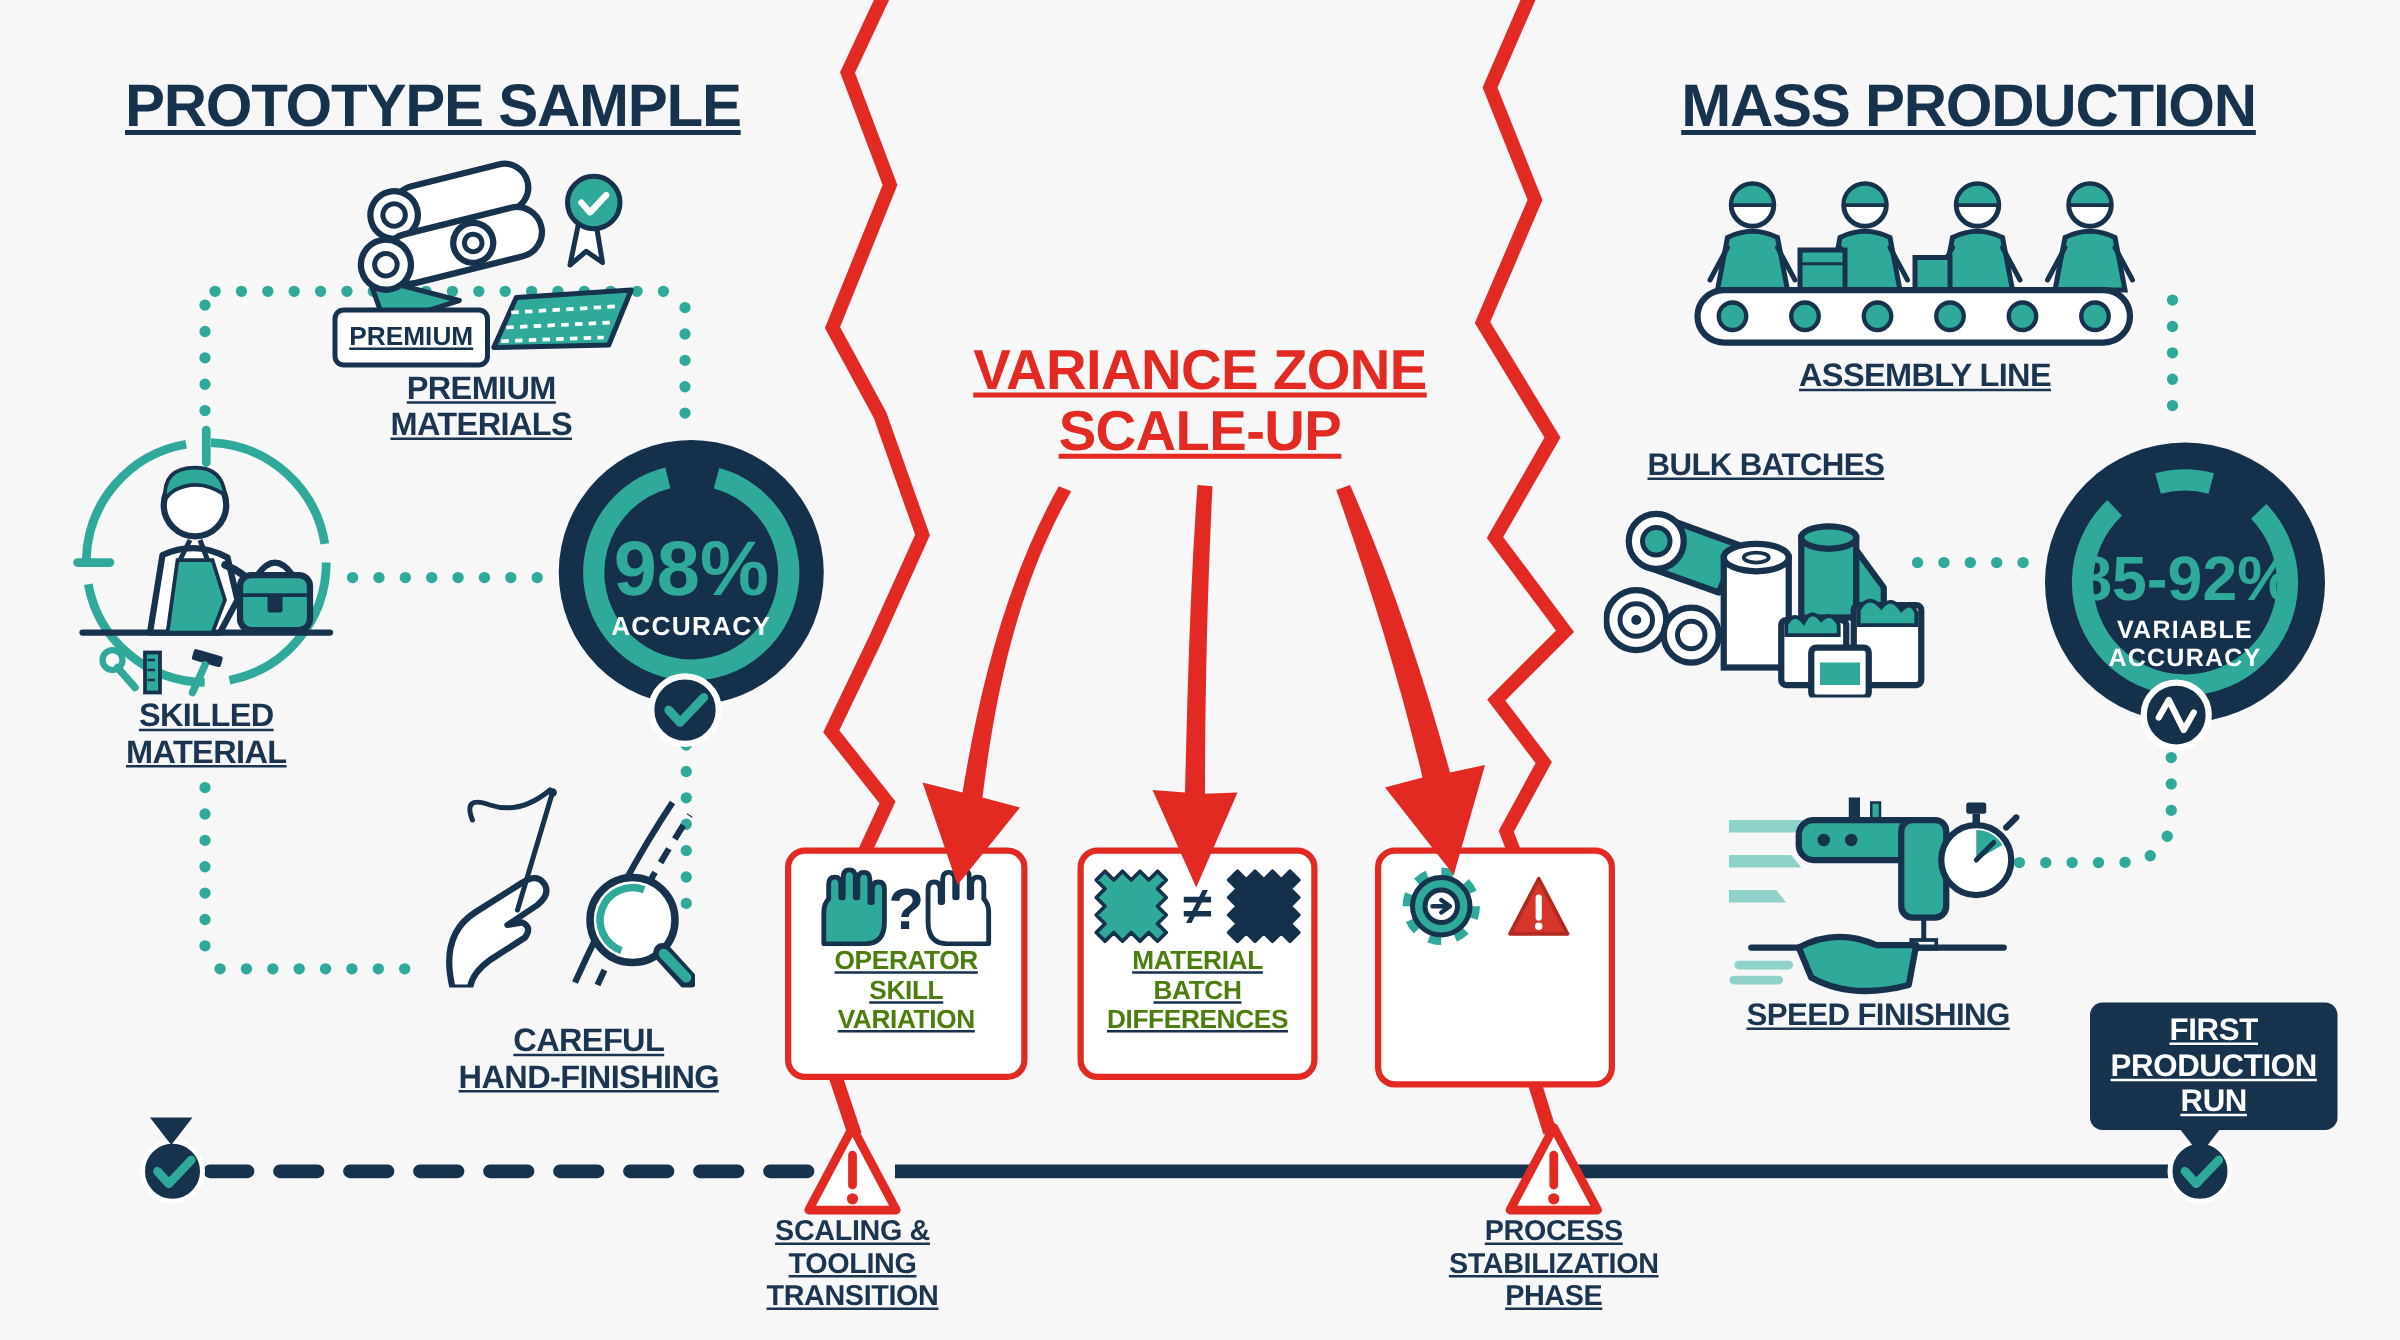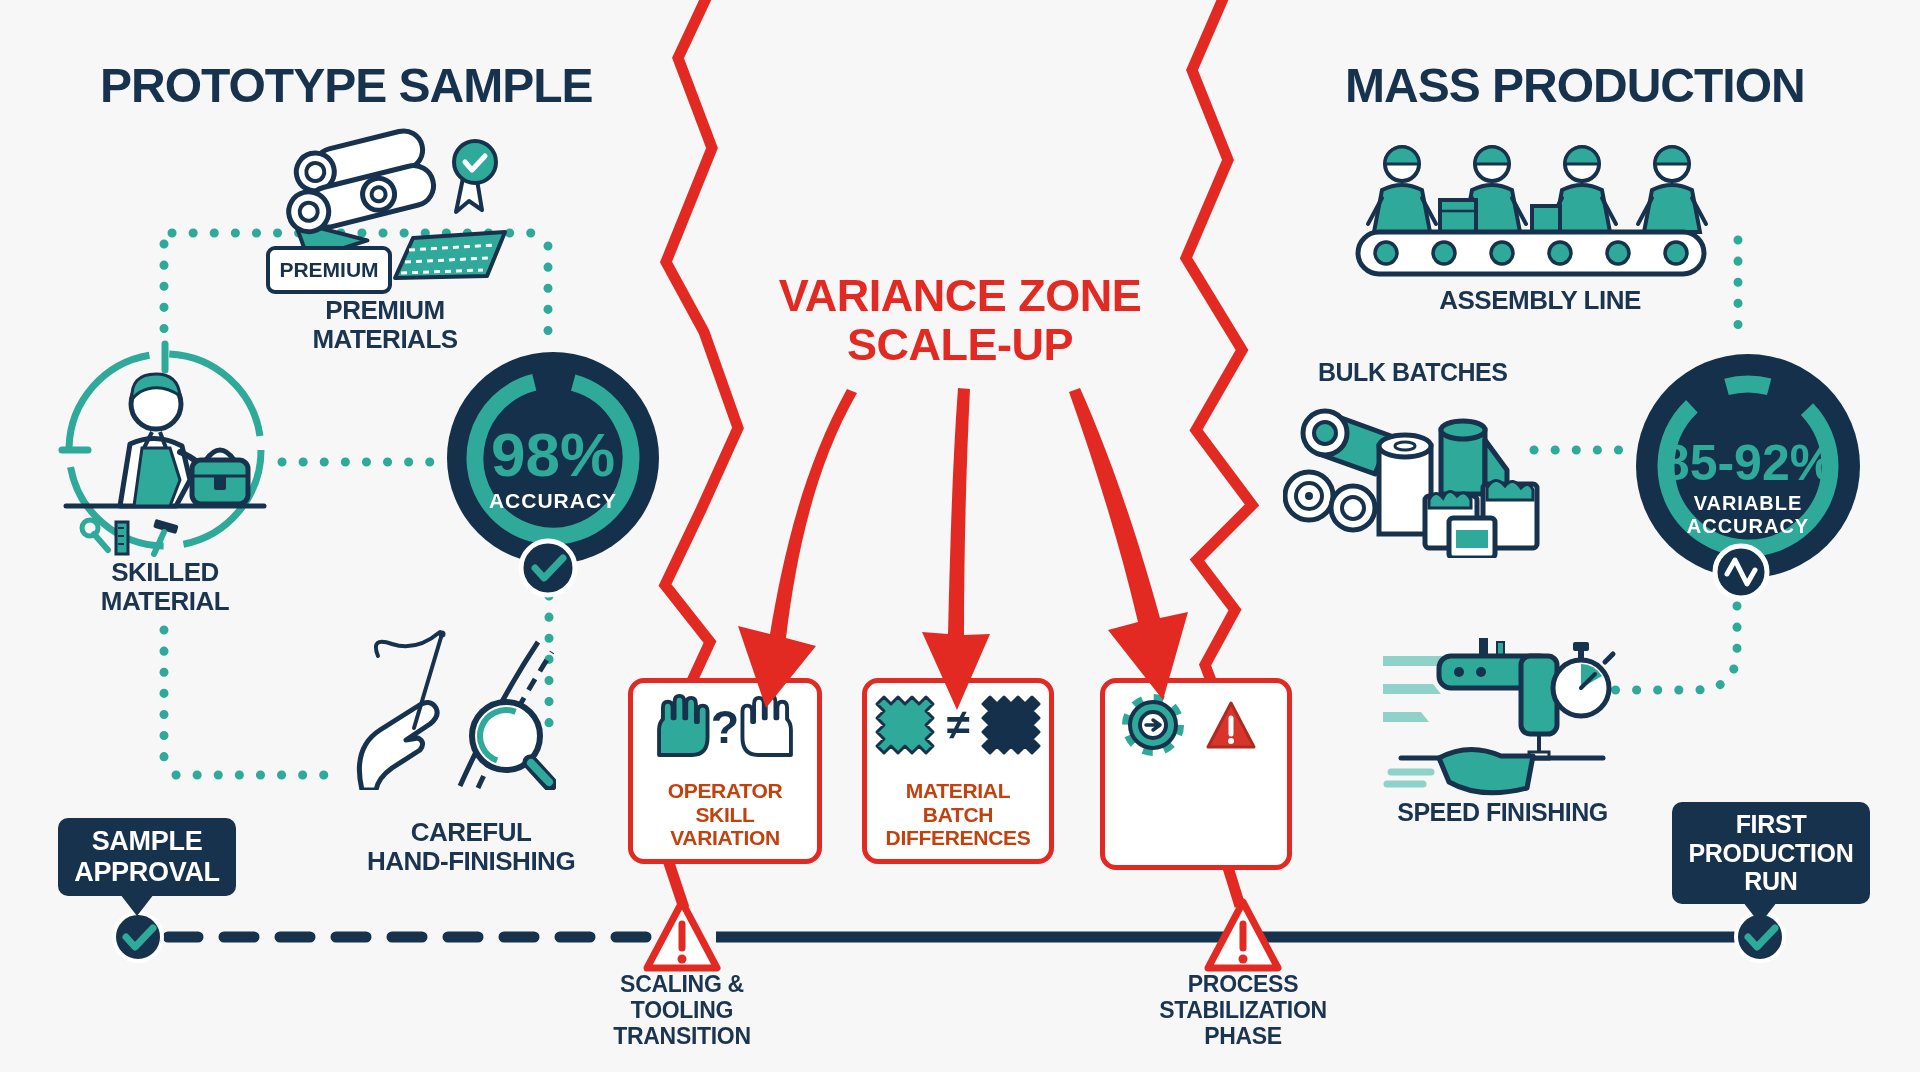--- a/index.html
+++ b/index.html
@@ -1,29 +1,29 @@
 <!DOCTYPE html>
 <html><head>
 <meta charset="utf-8">
 <style>
   html,body{margin:0;padding:0;background:#e9eaec;}
   .canvas{position:relative;width:1920px;height:1072px;background:#f7f7f8;overflow:hidden;
           font-family:"Liberation Sans","DejaVu Sans",sans-serif;font-weight:bold;color:#17324d;}
   .layer{position:absolute;left:0;top:0;width:1920px;height:1072px;pointer-events:none;}
   .z1{z-index:1}.z3{z-index:3}
-  .abs{position:absolute;z-index:2;}
+  .abs{position:absolute;z-index:2;text-decoration:underline;}
   .title{font-size:48px;letter-spacing:-1px;color:#17324d;white-space:nowrap;}
   .scale-title{font-size:45px;line-height:1.08;color:#e22a23;text-align:center;letter-spacing:-0.5px;}
   .caption{font-size:26px;line-height:1.12;text-align:center;letter-spacing:-0.5px;color:#1b3550;}
   .caption.sm{font-size:25px;}
   .pill{background:#fff;border:4px solid #17324d;border-radius:9px;display:flex;align-items:center;justify-content:center;
         font-size:21px;letter-spacing:0;color:#17324d;}
   .vbox{background:#fff;border:5px solid #e22a23;border-radius:16px;display:flex;flex-direction:column;
         align-items:center;justify-content:flex-start;padding-top:10px;}
-  .vbox .cap{font-size:21px;line-height:1.12;text-align:center;color:#c2410c;margin-top:22px;letter-spacing:-0.3px;}
+  .vbox .cap{font-size:21px;line-height:1.12;text-align:center;color:#4d7c0f;margin-top:0;letter-spacing:-0.3px;}
   .badge{background:#17324d;border-radius:10px;color:#fff;text-align:center;display:flex;flex-direction:column;
          align-items:center;justify-content:center;letter-spacing:-0.3px;}
   .pointer{width:0;height:0;border-left:17px solid transparent;border-right:17px solid transparent;
            border-top:22px solid #17324d;}
   .tlabel{font-size:23px;line-height:1.12;text-align:center;color:#1b3550;letter-spacing:-0.3px;}
 </style>
 </head>
 <body>
 
 <div class="canvas">
@@ -316,24 +316,20 @@
         <rect x="195" y="25" width="6" height="9" fill="#17324d"></rect>
         <path d="M222,36 L230,28" stroke="#17324d" stroke-width="5" stroke-linecap="round"></path>
         <circle cx="198" cy="62" r="28" fill="#fff" stroke="#17324d" stroke-width="5"></circle>
         <path d="M198,62 L198,38 A24,24 0 0 1 219,50 Z" fill="#2ea99a"></path>
         <path d="M198,62 L212,48" stroke="#17324d" stroke-width="4" stroke-linecap="round"></path>
       </g>
     </svg>
   </div>
   <div class="abs caption sm" style="left:1385px;top:798px;width:235px;white-space:nowrap;">SPEED FINISHING</div>
 
-  <div class="abs badge" style="left:58px;top:818px;width:178px;height:78px;font-size:27px;line-height:1.15;">
-    <div>SAMPLE</div>
-    <div>APPROVAL</div>
-  </div>
   <div class="abs pointer" style="left:120px;top:894px;"></div>
 
   <div class="abs badge" style="left:1672px;top:802px;width:198px;height:102px;font-size:25px;line-height:1.15;">
     <div>FIRST</div>
     <div>PRODUCTION</div>
     <div>RUN</div>
   </div>
   <div class="abs pointer" style="left:1743px;top:902px;"></div>
 
   <div class="abs tlabel" style="left:580px;top:972px;width:204px;">

